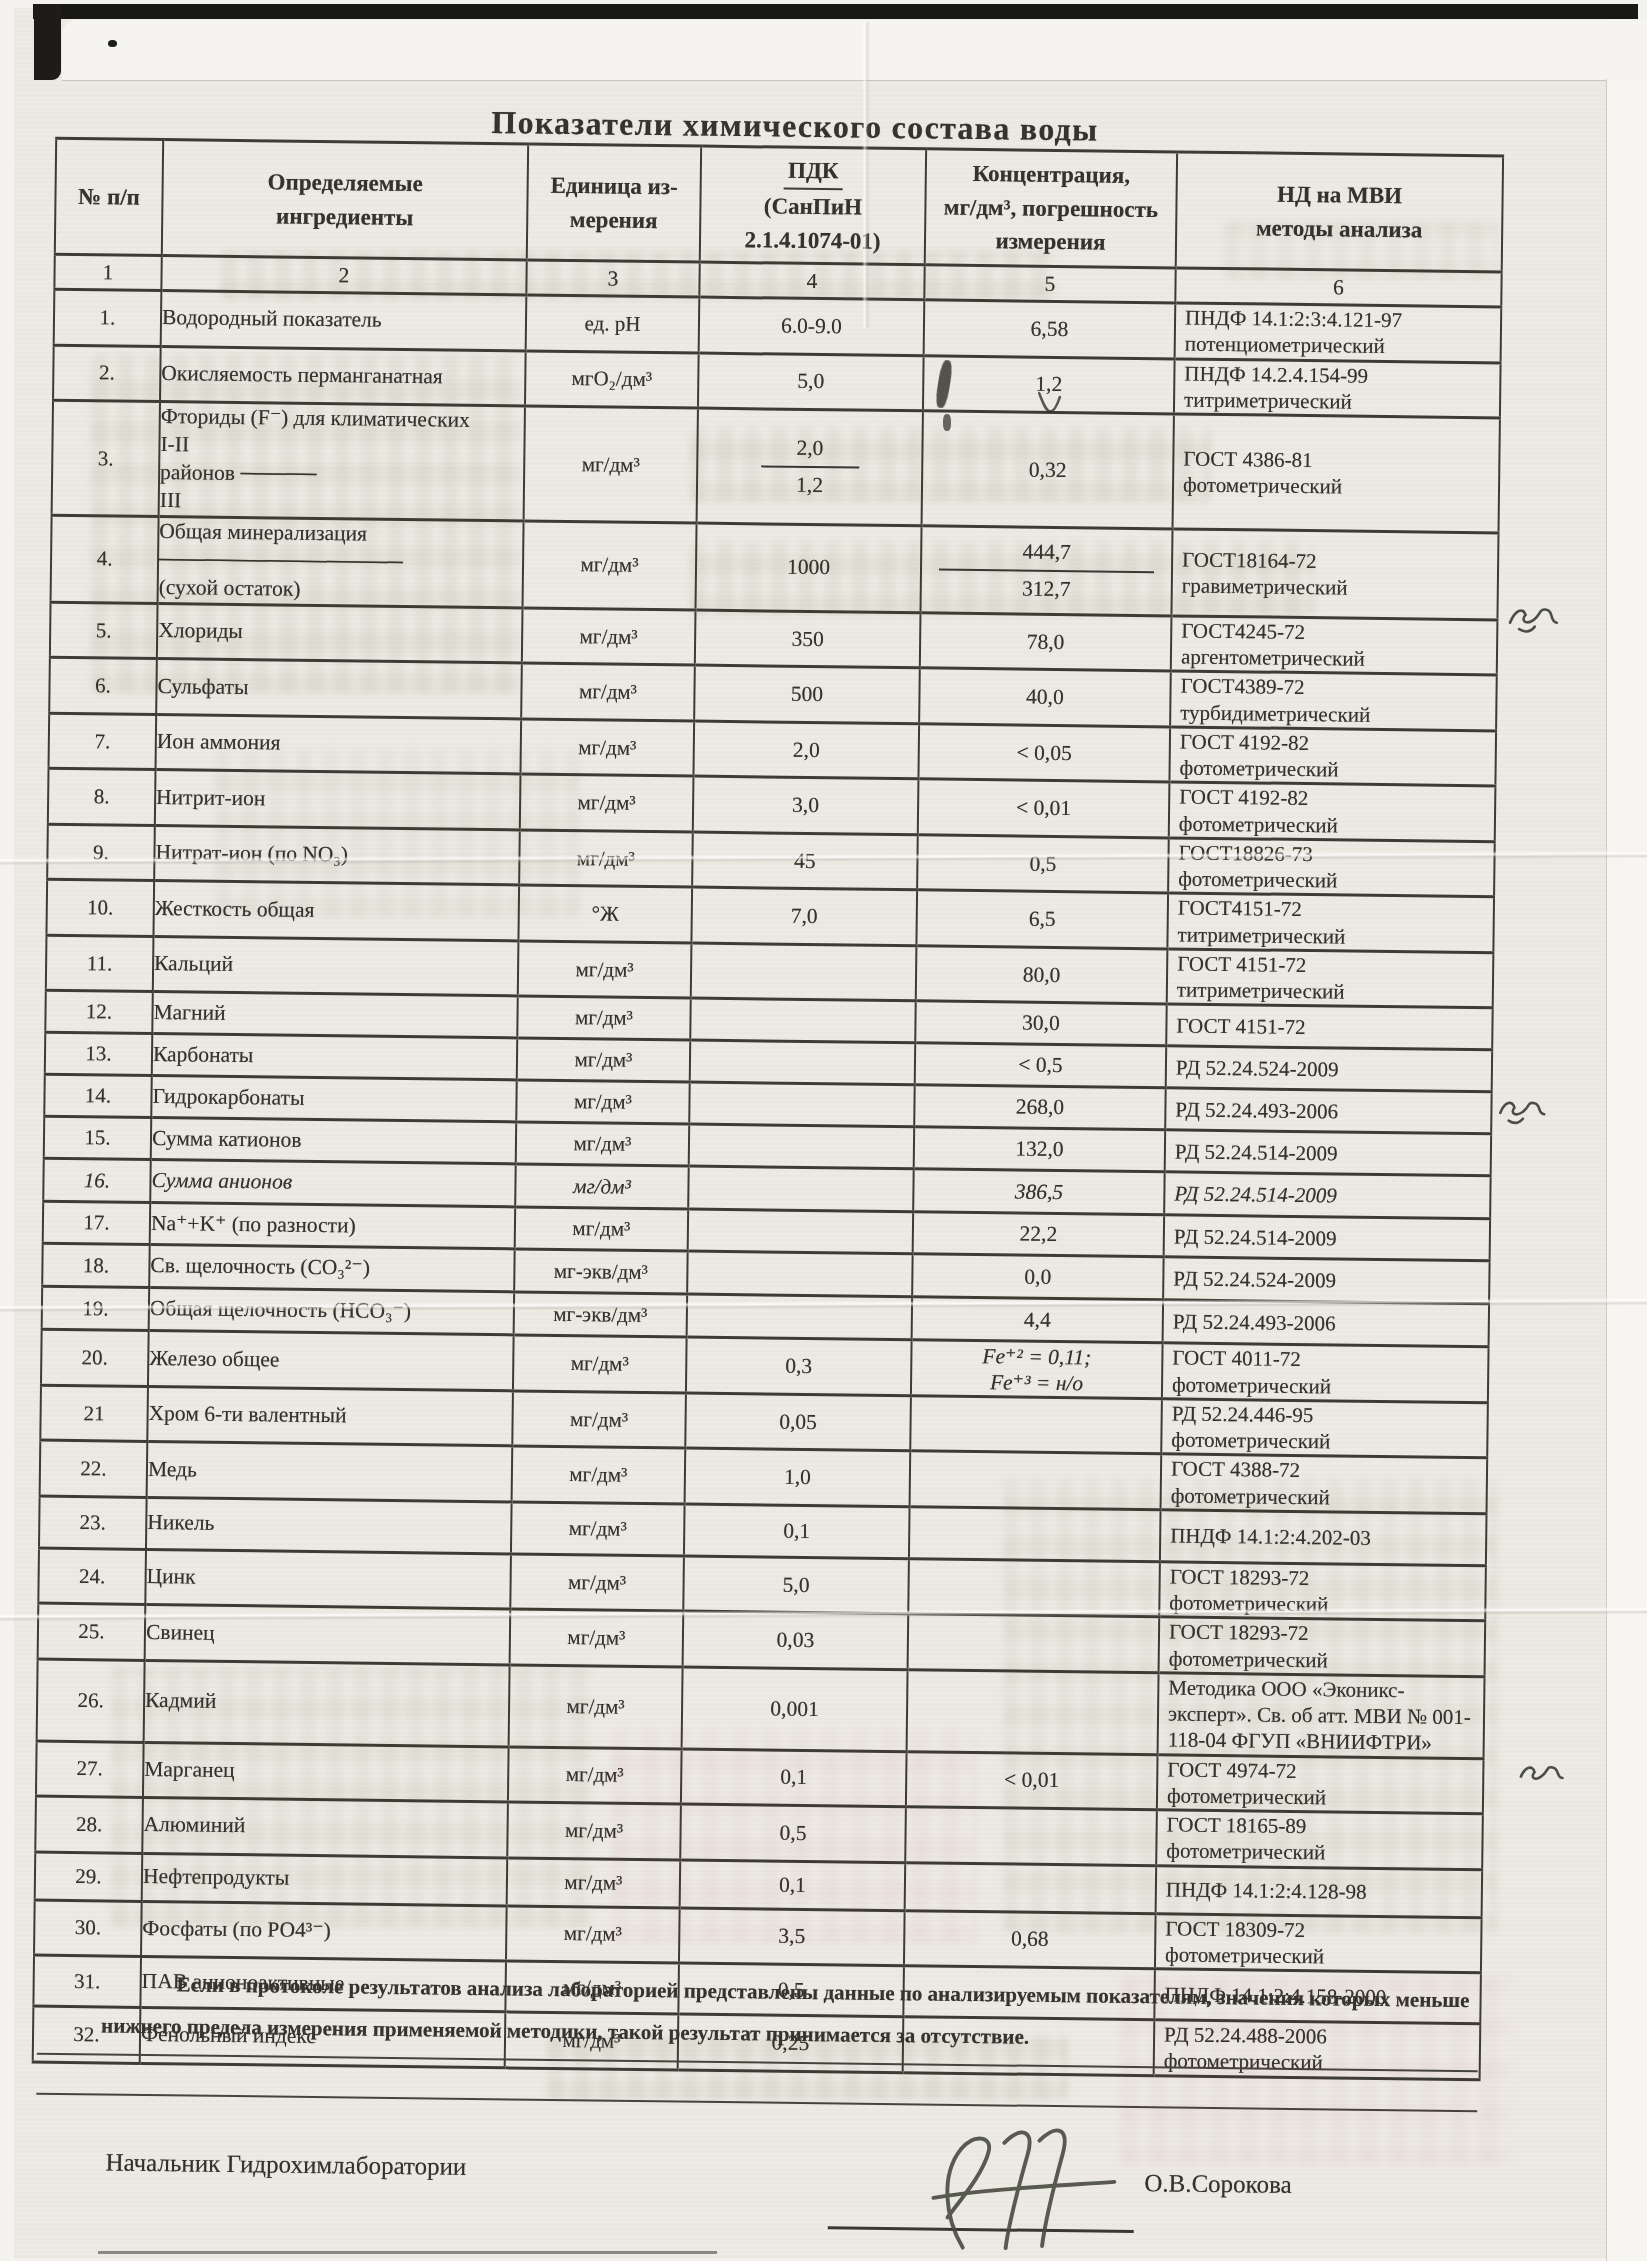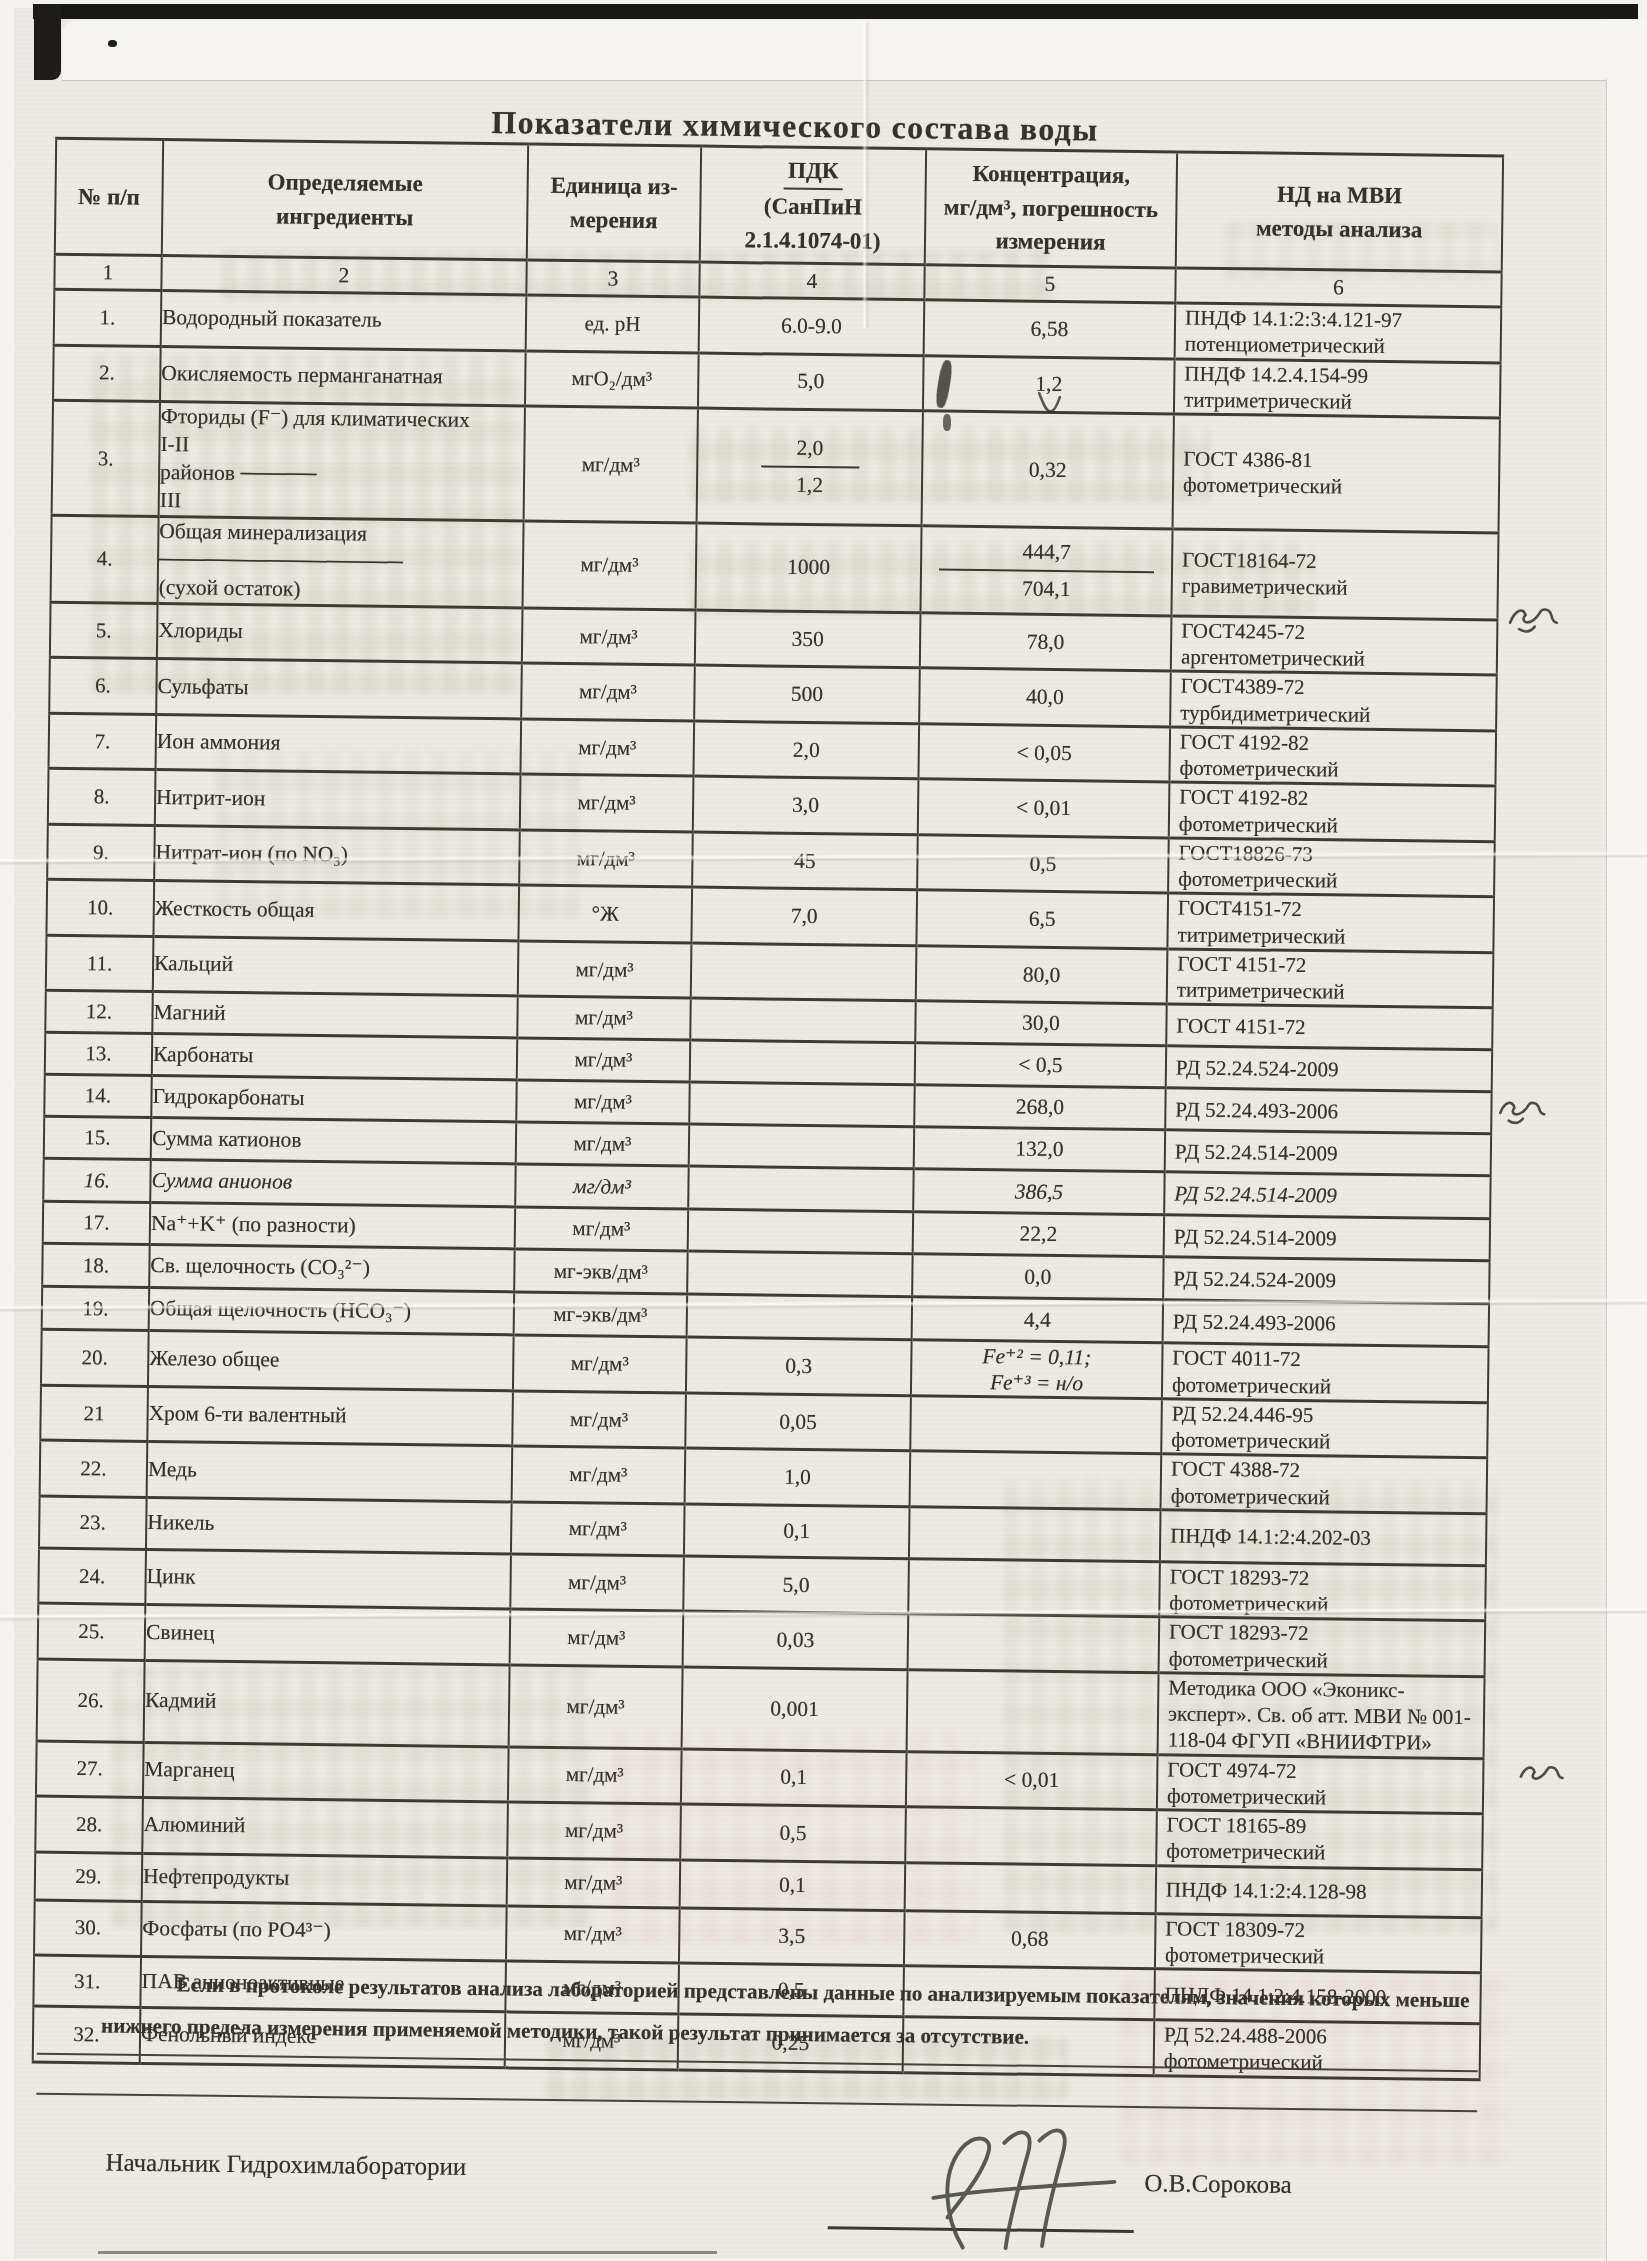--- a/index.html
+++ b/index.html
@@ -266,21 +266,21 @@
             <td class="c-pdk">
               <div class="cellwrap">
                 <div>1000</div>
               </div>
             </td>
             <td class="c-conc">
               <div class="cellwrap">
                 <div class="frac">
                   <div>444,7</div>
                   <div class="frac-line wide"></div>
-                  <div>704,1</div>
+                  <div>312,7</div>
                 </div>
               </div>
             </td>
             <td class="c-method">
               <div class="mwrap">
                 <div>ГОСТ18164-72</div>
                 <div>гравиметрический</div>
               </div>
             </td>
           </tr>

